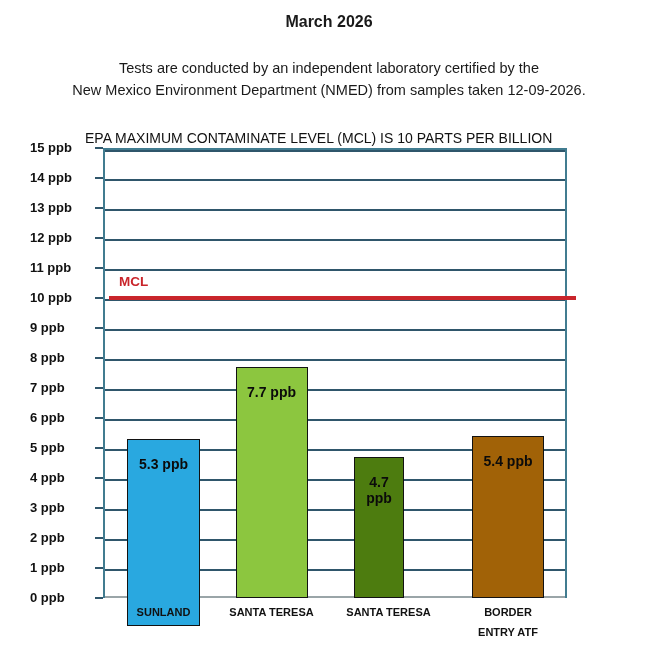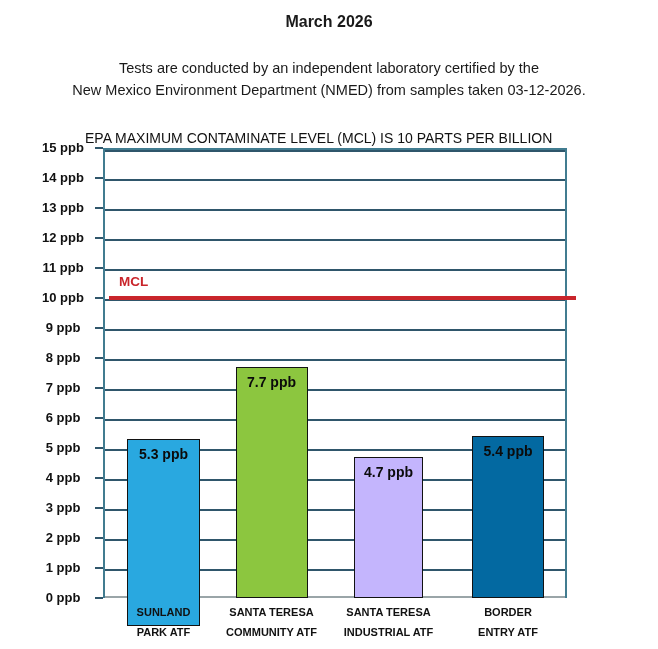--- a/index.html
+++ b/index.html
@@ -26,42 +26,42 @@
     margin-top: 8px;
   }
   .plot {
     position: absolute;
     box-sizing: border-box;
     background: #ffffff;
   }
   .gridline { position: absolute; left: 0; right: 0; height: 2px; }
   .tick { position: absolute; height: 2px; background: #2F566B; }
   .ytick-label {
-    position: absolute; width: 66px; text-align: center;
+    position: absolute; width: 66px; text-align: left;
     font-size: 13px; font-weight: bold; color: #111; line-height: 18px;
   }
   .bar { position: absolute; box-sizing: border-box; border: 1.5px solid #121212; }
   .bar-value {
-    padding-top: 6px; text-align: center;
+    padding-top: 16px; text-align: center;
     font-size: 14px; font-weight: bold; color: #0b0b0b;
   }
   .cat-label {
     position: absolute; width: 150px; text-align: center;
     font-size: 11px; font-weight: bold; color: #111; line-height: 20px;
   }
   .mcl-line { position: absolute; height: 4px; }
   .mcl-label { position: absolute; font-size: 13.5px; font-weight: bold; }
 </style>
 </head>
 <body>
 
 <div class="page">
   <div class="hline l1">March 2026</div>
   <div class="hline l3">Tests are conducted by an independent laboratory certified by the</div>
-  <div class="hline l4">New Mexico Environment Department (NMED) from samples taken 03-12-2026.</div>
+  <div class="hline l4">New Mexico Environment Department (NMED) from samples taken 12-09-2026.</div>
 
   <div class="chart-title">EPA MAXIMUM CONTAMINATE LEVEL (MCL) IS 10 PARTS PER BILLION</div>
 
   <div id="chart-root">
       <div class="plot" style="left: 103px; top: 148px; width: 464px; height: 450px; border: 2px solid rgb(65, 124, 144);">
         <div class="gridline" style="top: 446px; background: rgb(154, 165, 168);"></div>
         <div class="gridline" style="top: 419px; background: rgb(47, 86, 107);"></div>
         <div class="gridline" style="top: 389px; background: rgb(47, 86, 107);"></div>
         <div class="gridline" style="top: 359px; background: rgb(47, 86, 107);"></div>
         <div class="gridline" style="top: 329px; background: rgb(47, 86, 107);"></div>
@@ -107,37 +107,34 @@
       <div class="ytick-label" style="left: 30px; top: 199px;">13 ppb</div>
       <div class="tick" style="left: 95px; top: 177px; width: 8px;"></div>
       <div class="ytick-label" style="left: 30px; top: 169px;">14 ppb</div>
       <div class="tick" style="left: 95px; top: 147px; width: 8px;"></div>
       <div class="ytick-label" style="left: 30px; top: 139px;">15 ppb</div>
       <div class="bar" style="left: 127px; top: 439px; width: 73px; height: 187px; background: rgb(41, 168, 224);">
         <div class="bar-value">5.3 ppb</div>
       </div>
       <div class="cat-label" style="left: 88.5px; top: 602px;">
         <div>SUNLAND</div>
-        <div>PARK ATF</div>
       </div>
       <div class="bar" style="left: 235.5px; top: 367px; width: 72px; height: 231px; background: rgb(140, 198, 63);">
         <div class="bar-value">7.7 ppb</div>
       </div>
       <div class="cat-label" style="left: 196.5px; top: 602px;">
         <div>SANTA TERESA</div>
-        <div>COMMUNITY ATF</div>
       </div>
-      <div class="bar" style="left: 354px; top: 457px; width: 69px; height: 141px; background: #c4b5fd;">
+      <div class="bar" style="left: 354px; top: 457px; width: 50px; height: 141px; background: #4d7c0f;">
         <div class="bar-value">4.7 ppb</div>
       </div>
       <div class="cat-label" style="left: 313.5px; top: 602px;">
         <div>SANTA TERESA</div>
-        <div>INDUSTRIAL ATF</div>
       </div>
-      <div class="bar" style="left: 472px; top: 436px; width: 72px; height: 162px; background: #0369a1;">
+      <div class="bar" style="left: 472px; top: 436px; width: 72px; height: 162px; background: #a16207;">
         <div class="bar-value">5.4 ppb</div>
       </div>
       <div class="cat-label" style="left: 433px; top: 602px;">
         <div>BORDER</div>
         <div>ENTRY ATF</div>
       </div>
       <div class="mcl-line" style="left: 109px; width: 467px; top: 296px; background: rgb(201, 37, 43);"></div>
       <div class="mcl-label" style="left: 119px; top: 274px; color: rgb(201, 37, 43);">MCL</div>
     </div>
 </div>

